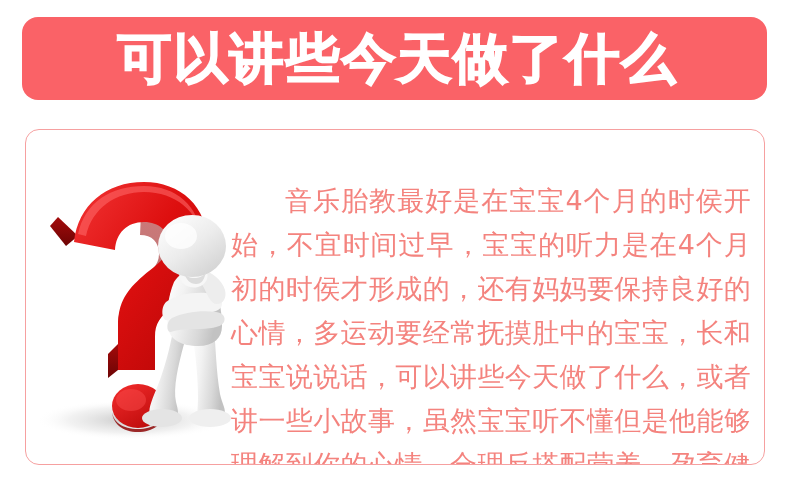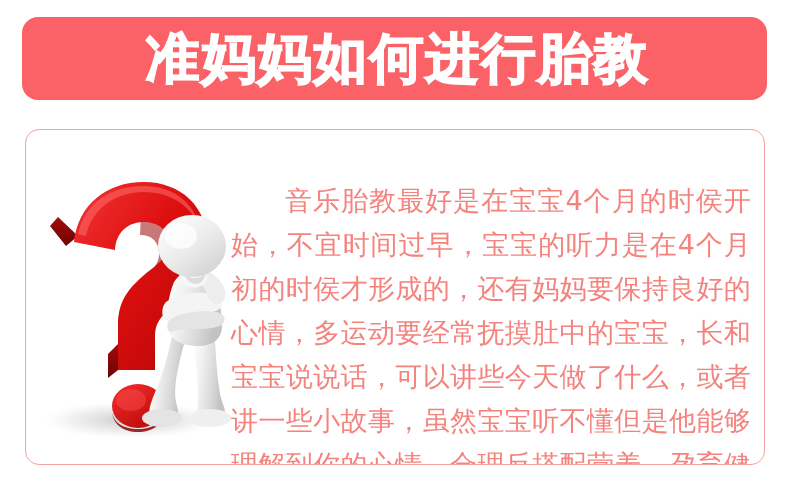--- a/index.html
+++ b/index.html
@@ -78,21 +78,21 @@
     text-align: justify;
     text-justify: inter-ideograph;
     font-family: "DejaVu Sans", "Liberation Sans", sans-serif;
     letter-spacing: 0.2px;
   }
 </style>
 </head>
 <body>
 
 <div class="banner">
-  <div class="banner-title">准妈妈如何进行胎教</div>
+  <div class="banner-title">可以讲些今天做了什么</div>
 </div>
 
 <div class="card">
 
   <div class="illustration">
     <svg class="illus-svg" width="215" height="336" viewBox="0 0 215 336">
       <defs>
         <linearGradient id="qGrad" x1="0" y1="0" x2="1" y2="1">
           <stop offset="0%" stop-color="#f23434"></stop>
           <stop offset="45%" stop-color="#dd0f0f"></stop>

